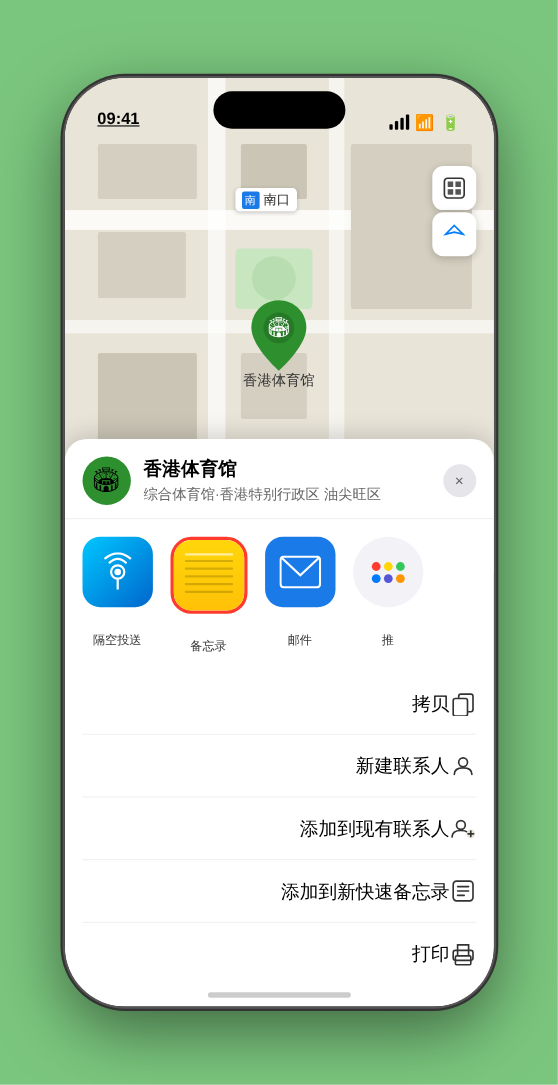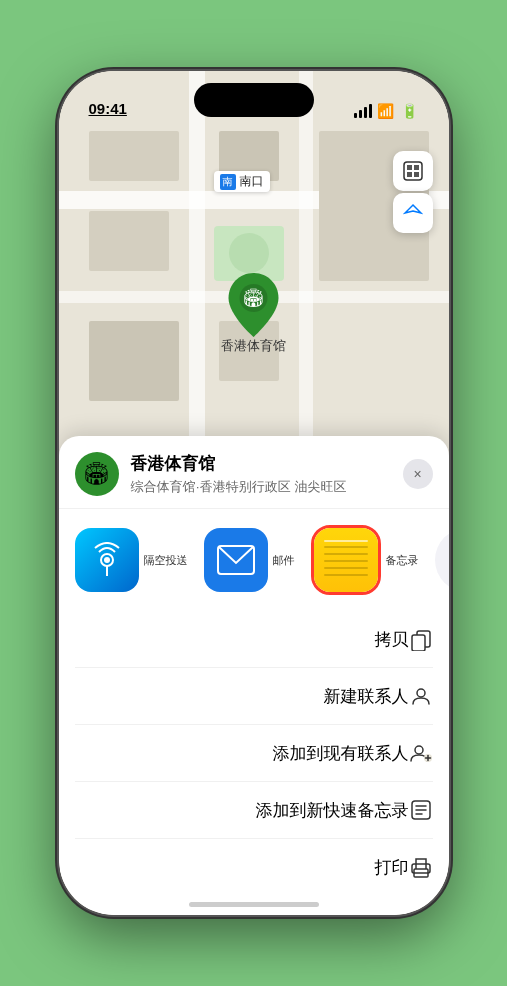--- a/index.html
+++ b/index.html
@@ -209,23 +209,23 @@
     .share-row {
       padding: 16px 16px;
       display: flex;
       gap: 16px;
       overflow-x: auto;
       scrollbar-width: none;
     }
 
     .share-item {
       display: flex;
-      flex-direction: row;
-      align-items: center;
-      gap: 5px;
+      flex-direction: column;
+      align-items: center;
+      gap: 22px;
       cursor: pointer;
       flex-shrink: 0;
     }
 
     .share-icon-box {
       width: 64px;
       height: 64px;
       border-radius: 16px;
       display: flex;
       align-items: center;
@@ -436,44 +436,44 @@
               <circle cx="18" cy="18" r="6" fill="none" stroke="white" stroke-width="2"></circle>
               <path d="M18 24 L18 34" stroke="white" stroke-width="2"></path>
               <path d="M10 10 Q18 2 26 10" fill="none" stroke="white" stroke-width="2"></path>
               <path d="M6 6 Q18 -4 30 6" fill="none" stroke="white" stroke-width="2"></path>
               <circle cx="18" cy="18" r="3" fill="white"></circle>
             </svg>
           </div>
           <span class="share-label">隔空投送</span>
         </div>
 
-
-        <div class="share-item">
-          <div class="share-icon-box mail">
-            <svg width="38" height="30" viewBox="0 0 38 30">
-              <rect x="1" y="1" width="36" height="28" rx="3" fill="none" stroke="white" stroke-width="2"></rect>
-              <path d="M2 2 L19 18 L36 2" fill="none" stroke="white" stroke-width="2"></path>
-            </svg>
-          </div>
-          <span class="share-label">邮件</span>
-        </div>
 
         <div class="share-item">
           <div class="notes-selected">
             <div class="share-icon-box notes" style="border-radius:16px;width:64px;height:64px;">
               <div class="notes-lines">
                 <div class="notes-line"></div>
                 <div class="notes-line"></div>
                 <div class="notes-line"></div>
                 <div class="notes-line"></div>
                 <div class="notes-line"></div>
               </div>
             </div>
           </div>
           <span class="share-label">备忘录</span>
+        </div>
+
+        <div class="share-item">
+          <div class="share-icon-box mail">
+            <svg width="38" height="30" viewBox="0 0 38 30">
+              <rect x="1" y="1" width="36" height="28" rx="3" fill="none" stroke="white" stroke-width="2"></rect>
+              <path d="M2 2 L19 18 L36 2" fill="none" stroke="white" stroke-width="2"></path>
+            </svg>
+          </div>
+          <span class="share-label">邮件</span>
         </div>
 
         <div class="share-item">
           <div style="width:64px;height:64px;border-radius:50%;background:#f2f2f7;display:flex;flex-direction:column;align-items:center;justify-content:center;gap:3px;">
             <div style="display:flex;gap:3px;">
               <div style="width:8px;height:8px;border-radius:50%;background:#ff3b30;"></div>
               <div style="width:8px;height:8px;border-radius:50%;background:#ffd60a;"></div>
               <div style="width:8px;height:8px;border-radius:50%;background:#34c759;"></div>
             </div>
             <div style="display:flex;gap:3px;">

